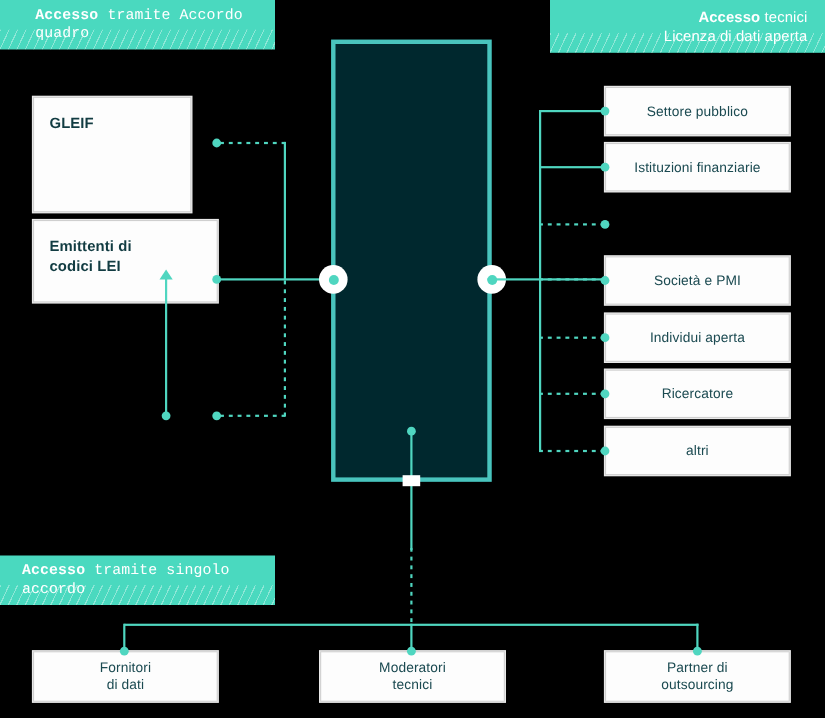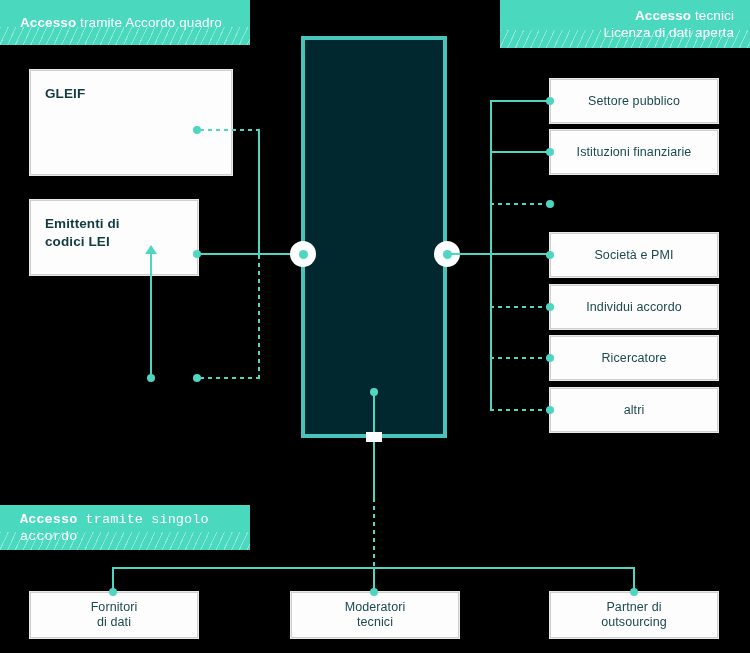--- a/index.html
+++ b/index.html
@@ -42,21 +42,21 @@
     font-size: 13.5px;
     line-height: 17px;
     letter-spacing: 0.1px;
     z-index: 2;
   }
   .banner .btext b { font-weight: bold; }
 
   #banner-framework {
     left: 0; top: 0; width: 250px; height: 45px;
   }
-  #banner-framework .btext { padding-left: 20px; }
+  #banner-framework .btext { padding-left: 32px; font-family: Liberation Mono, monospace; }
 
   #banner-open {
     left: 500px; top: 0; width: 250px; height: 48px;
     justify-content: flex-end;
   }
   #banner-open .btext {
     padding-right: 16px;
     text-align: right;
   }
 
@@ -79,21 +79,21 @@
     letter-spacing: 0.1px;
   }
 
   
   .left-box .label {
     left: 14px; top: 14px;
     font-size: 13.5px;
     line-height: 18px;
     text-align: left;
   }
-  #box-gleif      { left: 30px;  top: 70px;  width: 202px; height: 105px; }
+  #box-gleif      { left: 30px;  top: 88px;  width: 144px; height: 105px; }
   #box-issuers    { left: 30px;  top: 200px; width: 168px; height: 75px; }
   #box-applicants { left: 30px;  top: 325px; width: 168px; height: 105px; }
 
   
   .right-box {
     left: 550px; width: 168px; height: 44px;
   }
   .right-box .label {
     left: 0; right: 0; top: 50%;
     transform: translateY(-50%);
@@ -229,21 +229,21 @@
   <div class="nbox right-box" id="box-public">
     <div class="label">Settore pubblico</div>
   </div>
   <div class="nbox right-box" id="box-finance">
     <div class="label">Istituzioni finanziarie</div>
   </div>
   <div class="nbox right-box" id="box-corp">
     <div class="label">Società e PMI</div>
   </div>
   <div class="nbox right-box" id="box-private">
-    <div class="label">Individui accordo</div>
+    <div class="label">Individui aperta</div>
   </div>
   <div class="nbox right-box" id="box-research">
     <div class="label">Ricercatore</div>
   </div>
   <div class="nbox bottom-box" id="box-providers">
     <div class="label" style="white-space:pre-line">Fornitori
 di dati</div>
   </div>
 
   <div class="nbox right-box" id="box-others">

